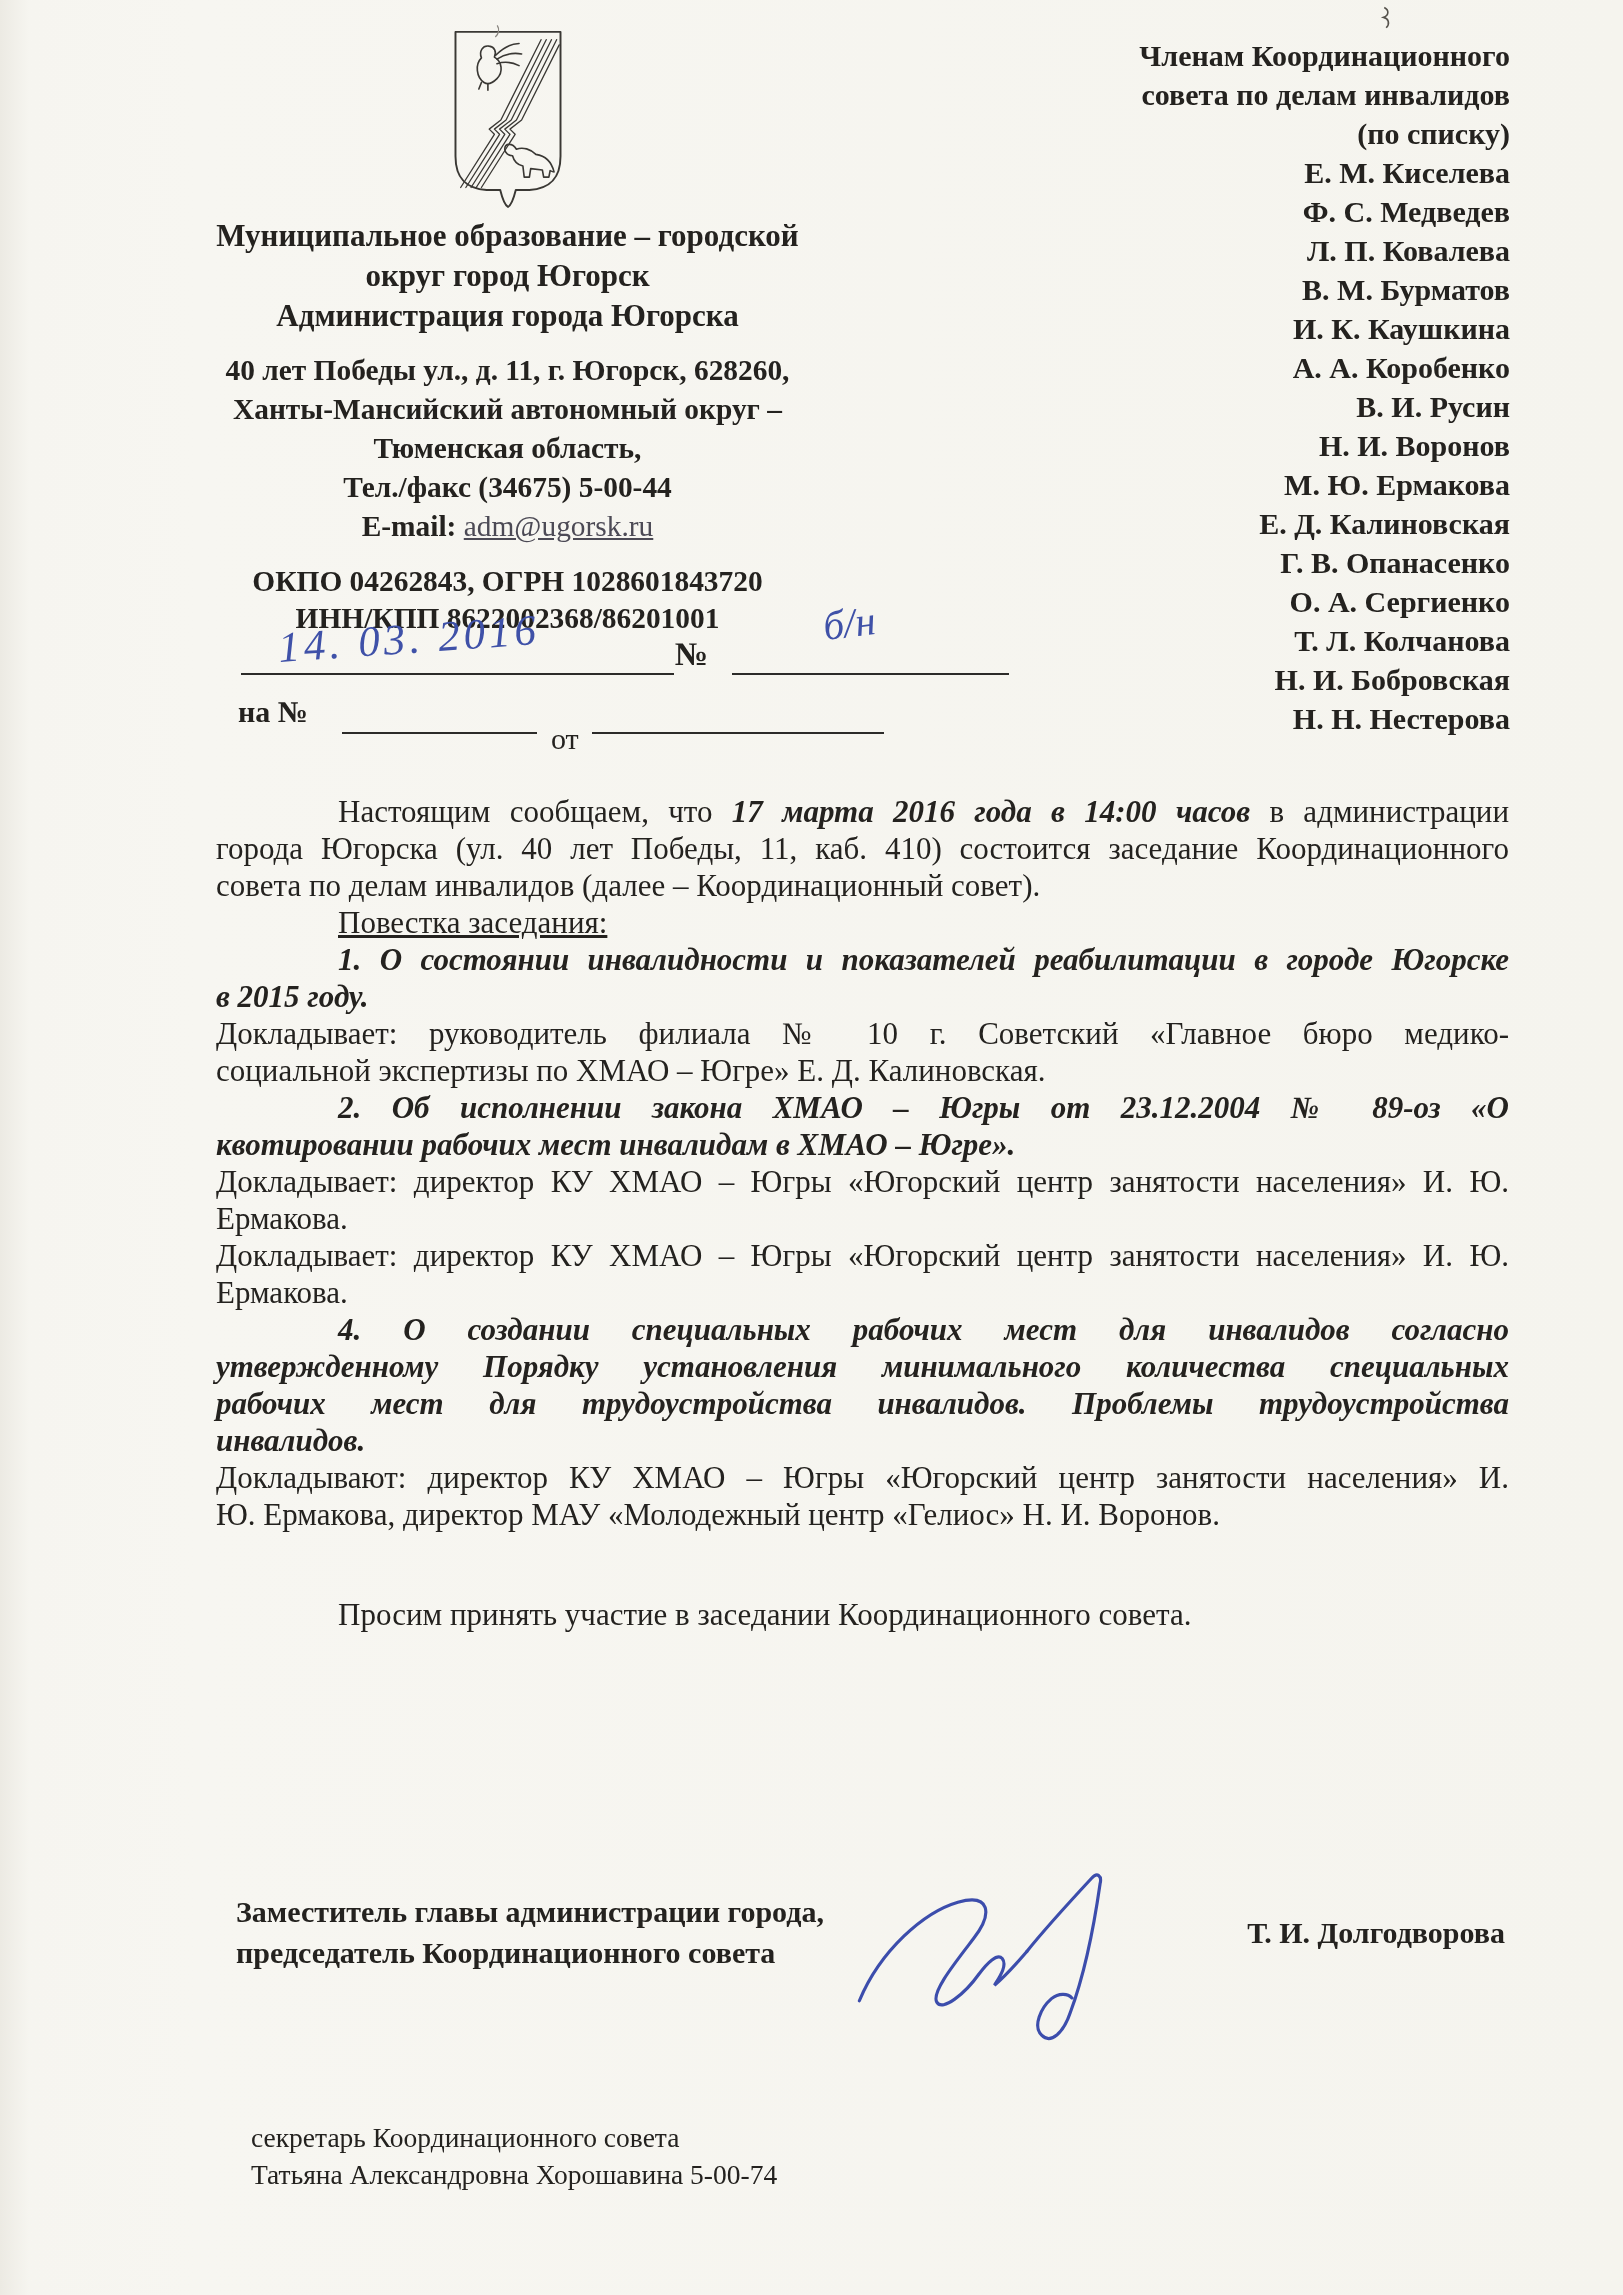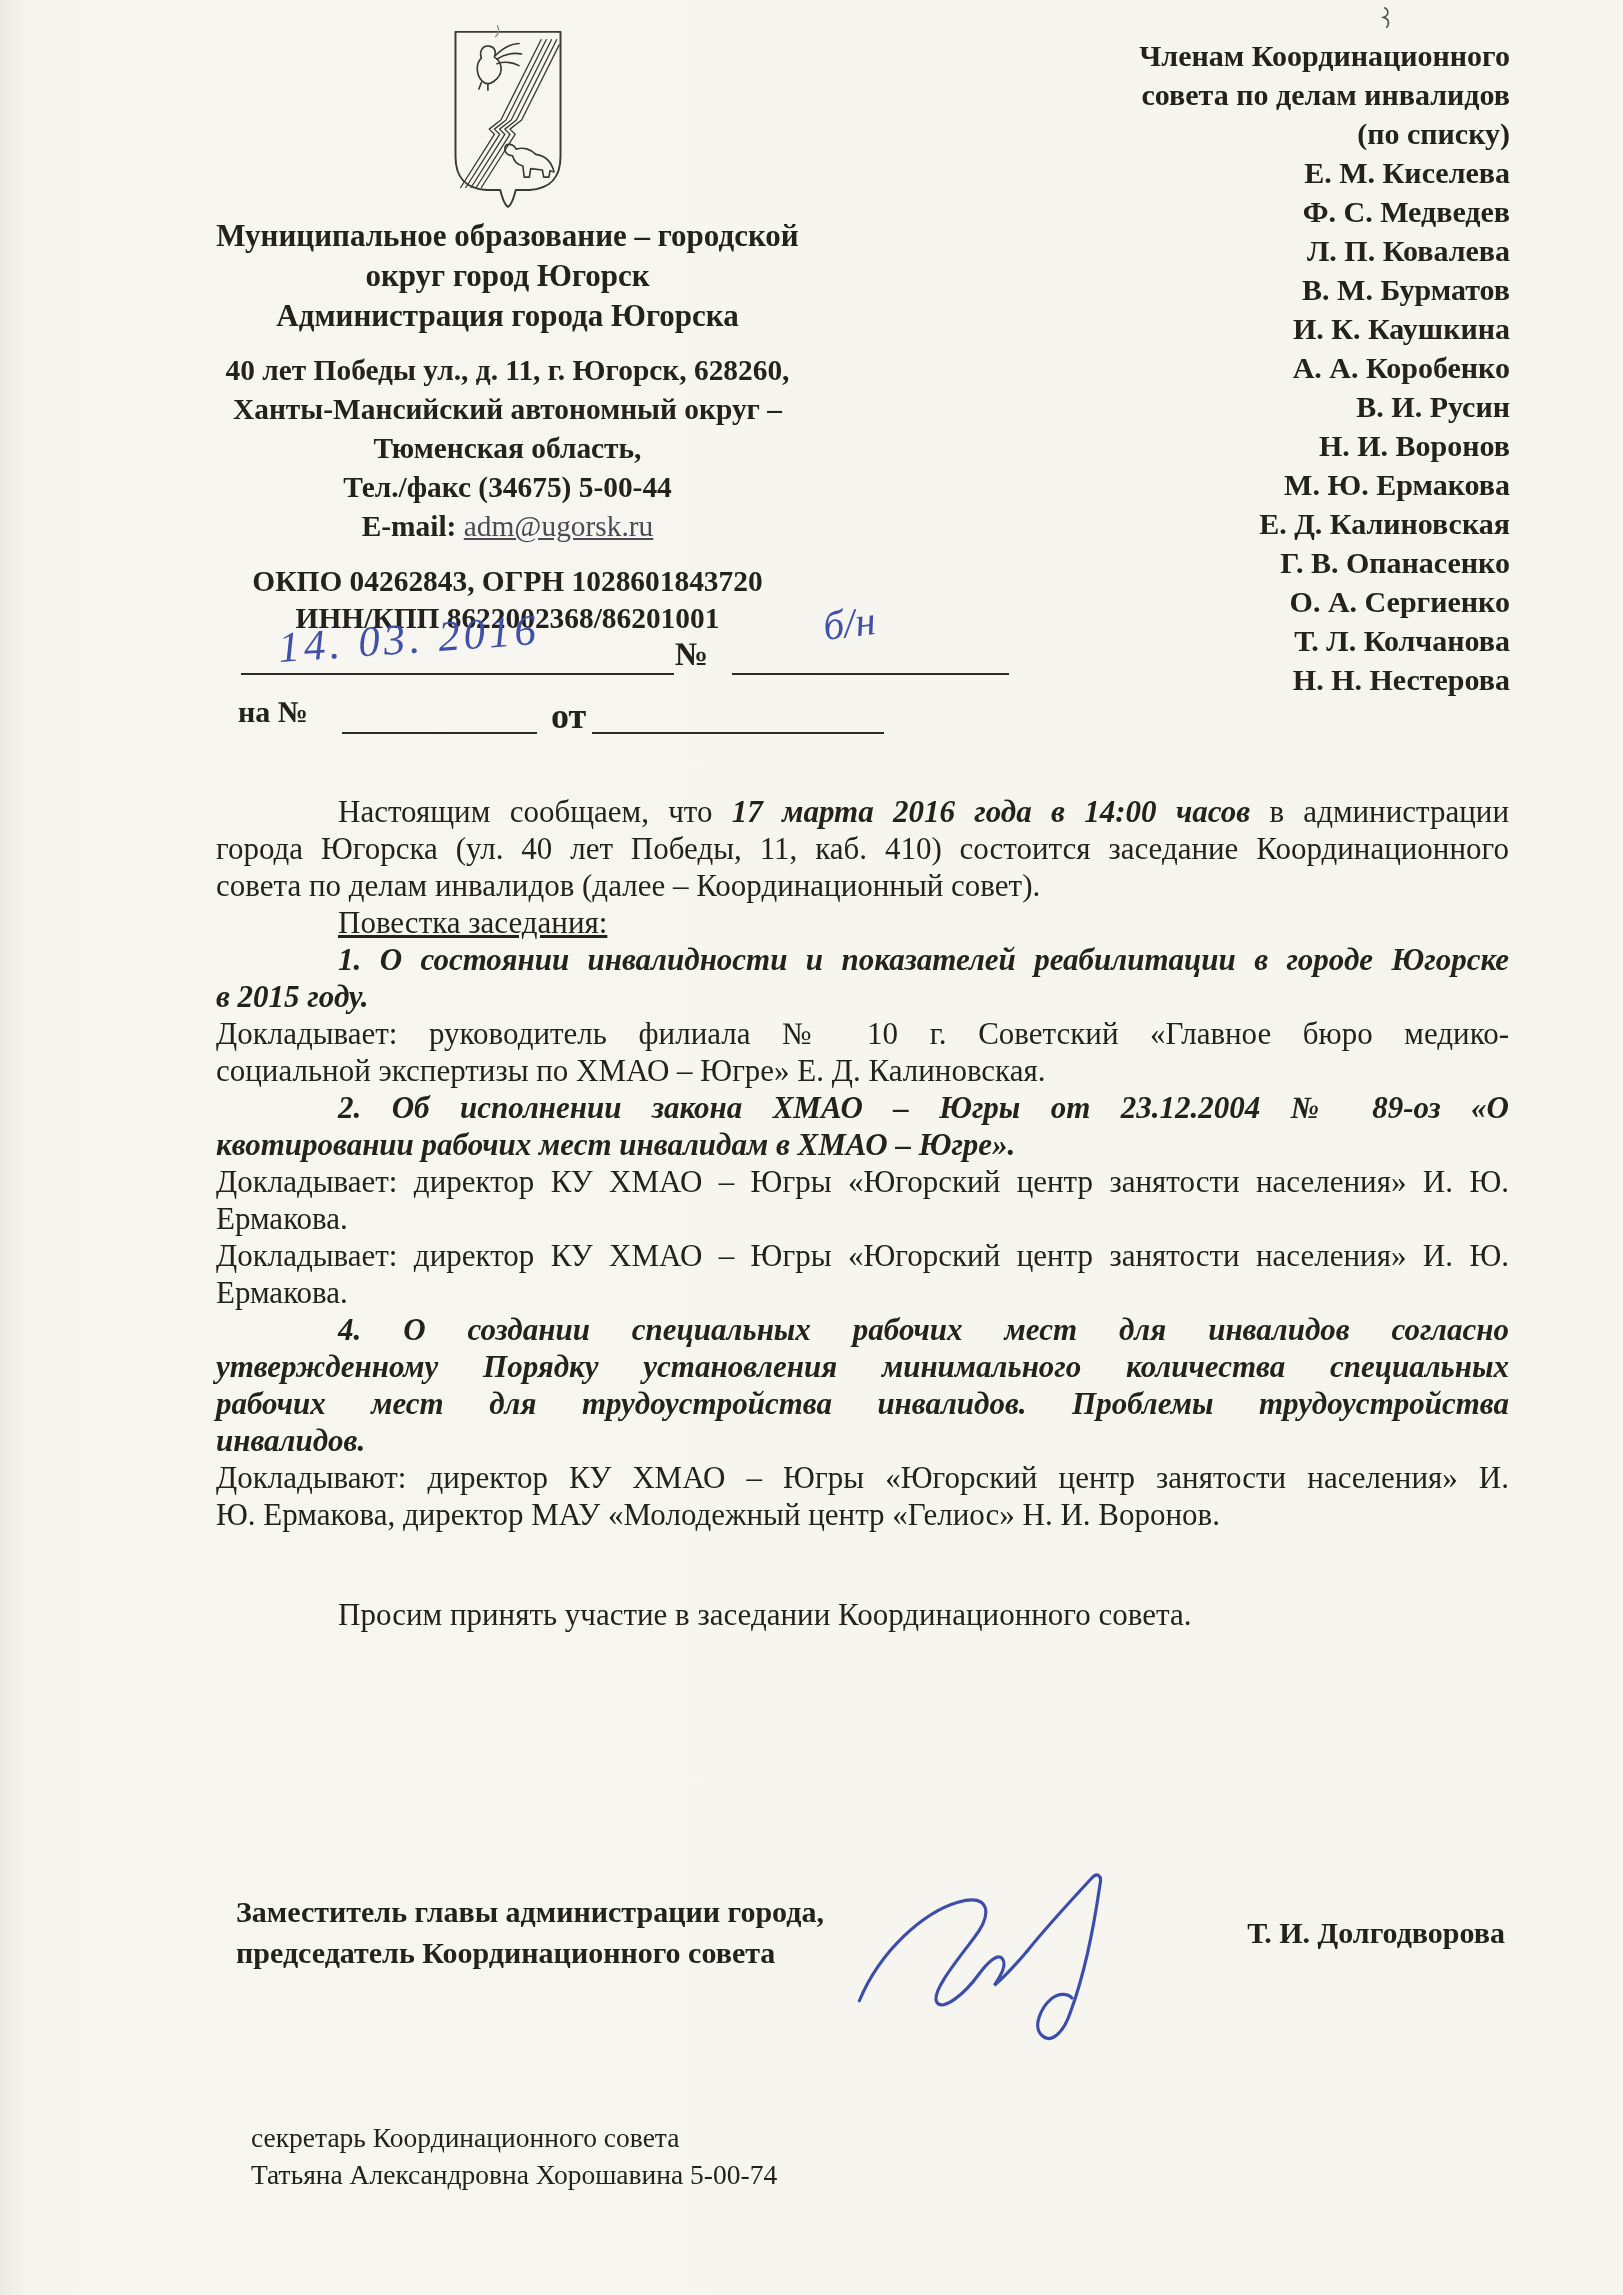--- a/index.html
+++ b/index.html
@@ -20,21 +20,21 @@
   .hand{color:#3f51a8;font-style:italic;white-space:nowrap;}
   .date-hand{position:absolute;left:278px;top:614px;font-size:43px;letter-spacing:3.9px;transform:rotate(-4deg);}
   .bn-hand{position:absolute;left:823px;top:599px;font-size:41px;transform:rotate(-7deg);}
   .rline{position:absolute;height:0;border-bottom:2.6px solid #2c2b29;}
   #line-date{left:241px;top:673px;width:433px;}
   #line-no{left:732px;top:673px;width:277px;}
   #line-nano{left:342px;top:732px;width:195px;}
   #line-ot{left:592px;top:732px;width:292px;}
   .no-sign{position:absolute;left:675px;top:636px;font-size:33px;font-weight:bold;}
   .na-no{position:absolute;left:238px;top:695px;font-size:30px;font-weight:bold;}
-  .ot-lbl{position:absolute;left:551px;top:695px;font-size:36px;font-weight:bold;}
+  .ot-lbl{position:absolute;left:551px;top:722px;font-size:30px;font-weight:normal;}
   
   .right-col{position:absolute;right:113px;top:36px;width:563px;text-align:right;
     font-weight:bold;font-size:30px;line-height:39px;}
   
   .body-text{position:absolute;left:216px;top:793px;width:1293px;font-size:31px;}
   .para{margin:0;}
   .line{line-height:37px;text-align:justify;}
   .jl{text-align-last:justify;}
   .ind{text-indent:122px;}
   .b{font-weight:bold;font-style:italic;}
@@ -123,20 +123,21 @@
         <div>В. М. Бурматов</div>
         <div>И. К. Каушкина</div>
         <div>А. А. Коробенко</div>
         <div>В. И. Русин</div>
         <div>Н. И. Воронов</div>
         <div>М. Ю. Ермакова</div>
         <div>Е. Д. Калиновская</div>
         <div>Г. В. Опанасенко</div>
         <div>О. А. Сергиенко</div>
         <div>Т. Л. Колчанова</div>
+        <div>Н. И. Бобровская</div>
         <div>Н. Н. Нестерова</div>
       </div>
   </div>
 
   <div class="body-text">
       <div class="para">
         <div class="line jl ind"><span>Настоящим сообщаем, что </span><span class="b">17 марта 2016 года в 14:00 часов</span><span>  в администрации</span></div>
         <div class="line jl"><span>города Югорска (ул. 40 лет Победы, 11, каб. 410) состоится  заседание Координационного</span></div>
         <div class="line"><span>совета по делам  инвалидов (далее – Координационный совет).</span></div>
       </div>

